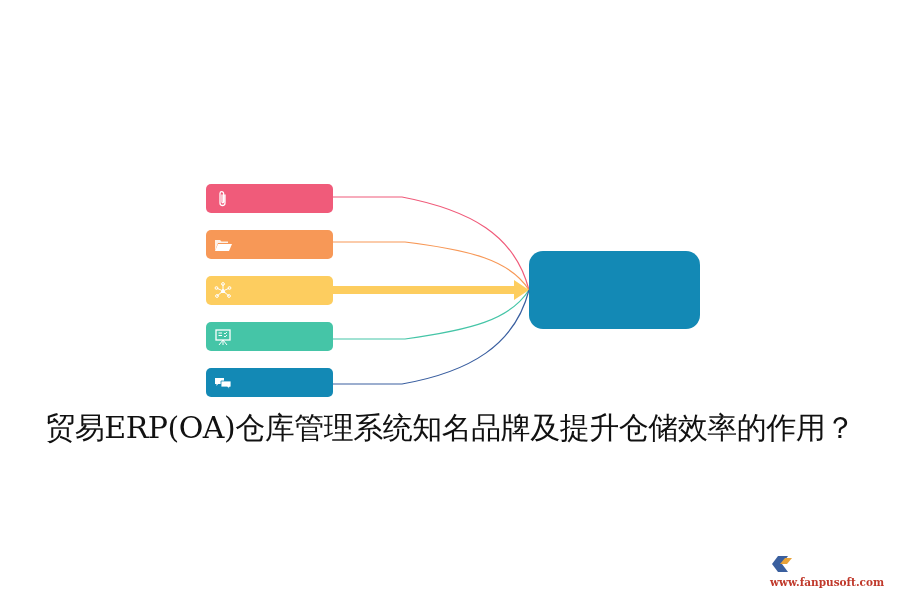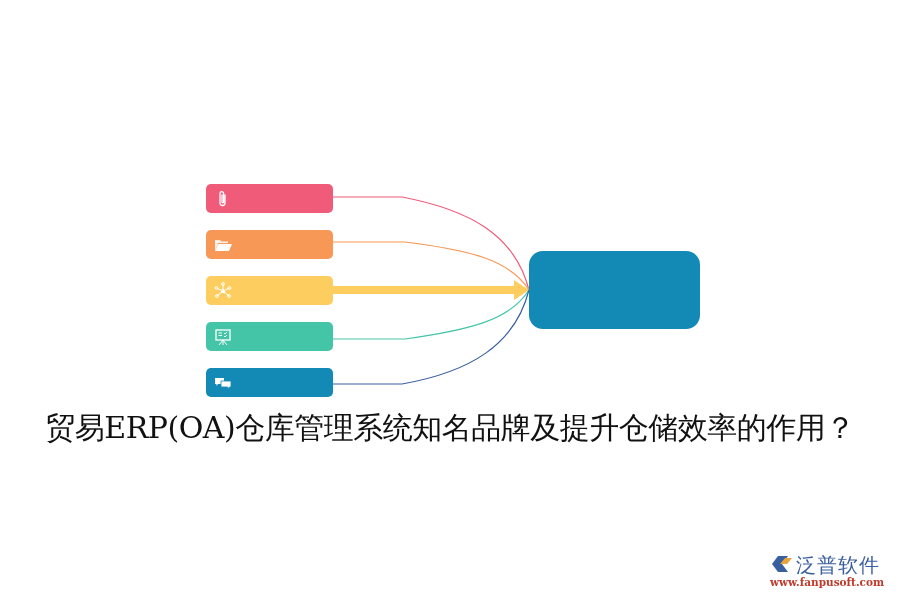--- a/index.html
+++ b/index.html
@@ -73,15 +73,14 @@
 
 <div class="main-box" id="mainBox" style="background: rgb(19, 137, 181);"></div>
 
 <div class="title">贸易ERP(OA)仓库管理系统知名品牌及提升仓储效率的作用？</div>
 
 <div class="logo">
   <svg class="logo-mark" viewBox="0 0 24 20">
     <path d="M2,10 L8,2 L18,2 L12,10 L18,18 L8,18 Z" fill="#3a5f9e"></path>
     <path d="M10,10 L15,4 L22,4 L17,10 Z" fill="#e8a33a"></path>
   </svg>
-  <div class="logo-name">泛普软件</div>
   <div class="logo-url">www.fanpusoft.com</div>
 </div>
 
 </body></html>

